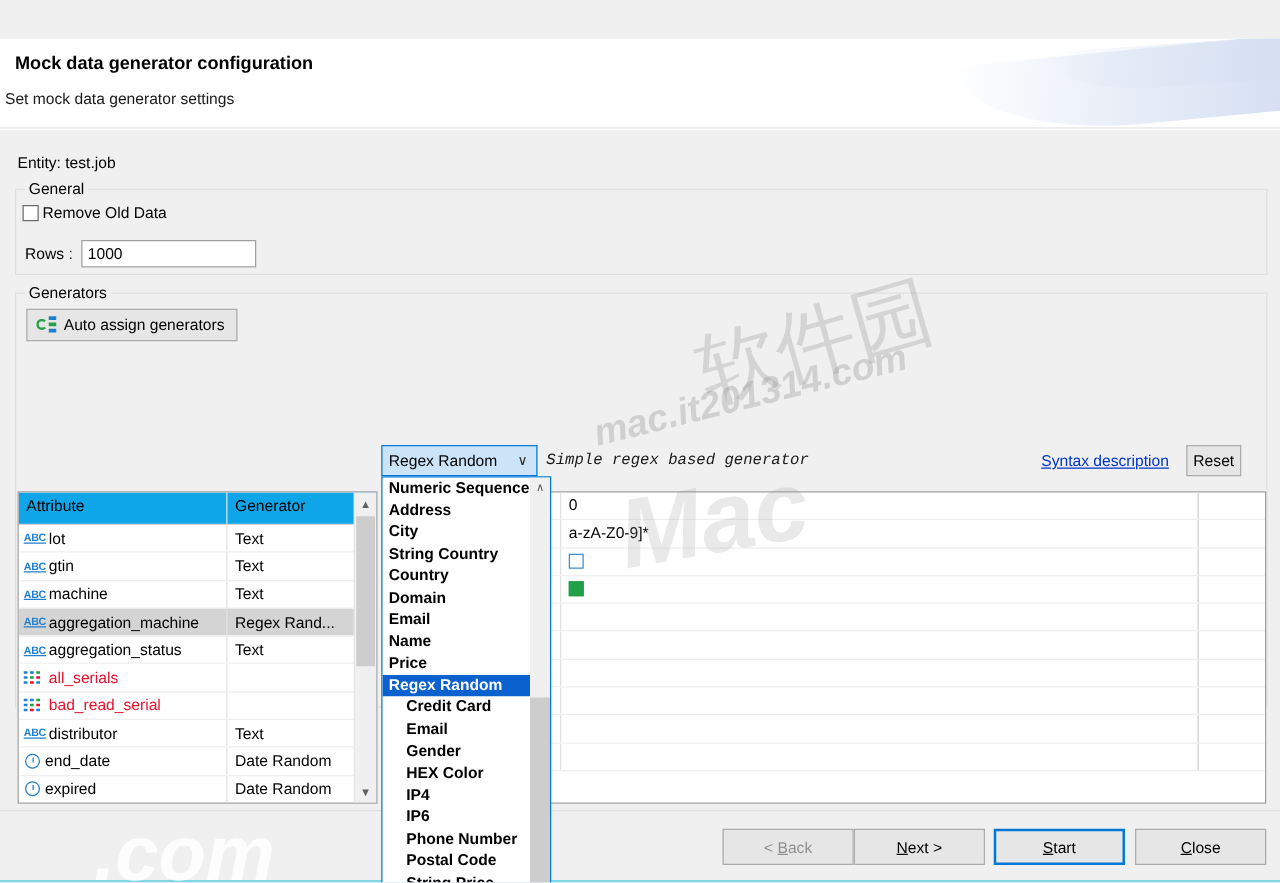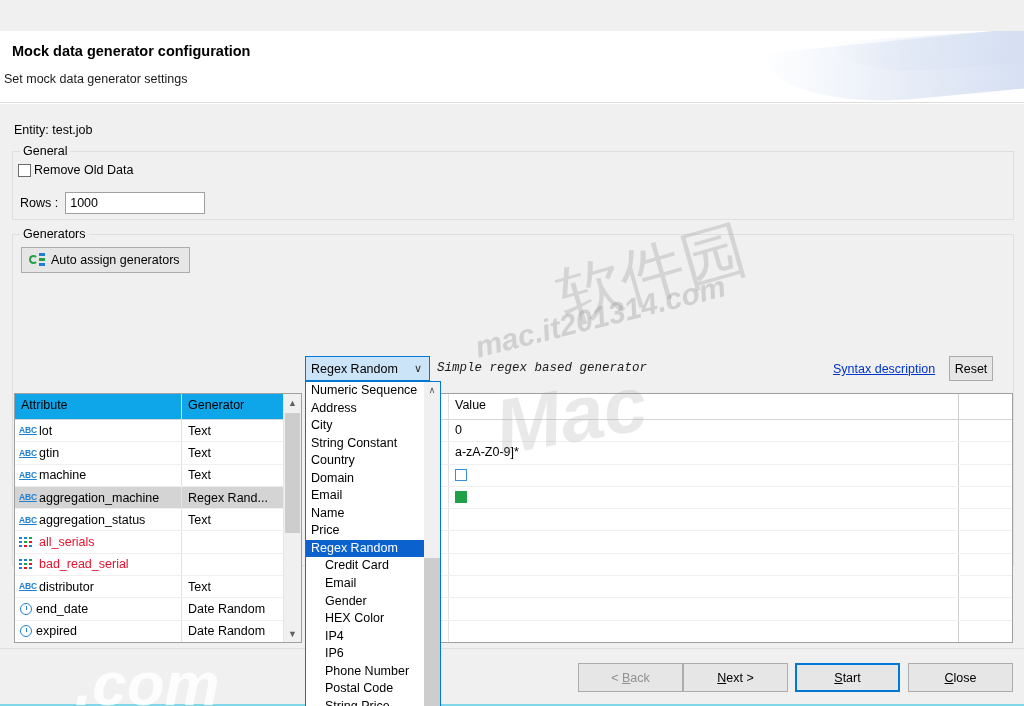--- a/index.html
+++ b/index.html
@@ -114,21 +114,21 @@
     font-size:12.5px;padding:3px 0 0 6px;white-space:nowrap;overflow:hidden;}
   .v-c2{width:510px;height:100%;border-right:1px solid #cfcfcf;box-sizing:border-box;
     font-size:12.5px;padding:3px 0 0 6px;white-space:nowrap;overflow:hidden;}
   .v-c3{flex:1;height:100%;}
   .mini-chk{display:inline-block;width:12px;height:12px;border:1px solid #3a8fd4;background:#fff;box-sizing:border-box;vertical-align:-2px;}
   .mini-chk.on{background:#21a04a;border-color:#21a04a;}
 
   
   .dropdown{position:absolute;left:305px;top:278px;width:136px;height:400px;
     border:1px solid #0078d7;background:#fff;box-sizing:border-box;z-index:60;overflow:hidden;}
-  .dd-item{height:17.55px;line-height:17.55px;font-size:12.5px;padding-left:5px;white-space:nowrap;color:#000;cursor:default;}
+  .dd-item{height:17.55px;line-height:17.55px;font-size:12.5px;padding-left:5px;white-space:nowrap;color:#000;cursor:default;font-weight:bold;}
   .dd-item.indent{padding-left:19px;}
   .dd-item.sel{background:#0b62ce;color:#fff;}
   .dd-scroll{position:absolute;right:0;top:0;width:16px;height:398px;background:#f0f0f0;}
   .dd-arrow{width:16px;height:16px;display:flex;align-items:center;justify-content:center;font-size:9px;color:#505050;}
   .dd-thumb{position:absolute;left:0;top:176px;width:16px;height:200px;background:#cdcdcd;}
 
   
   .infoline{position:absolute;left:14px;top:560px;display:flex;align-items:flex-start;}
   .info-ico{width:15px;height:15px;border:1.4px solid #1f7fd0;border-radius:50%;box-sizing:border-box;
     color:#1f7fd0;font-size:10px;font-weight:bold;text-align:center;line-height:12px;font-family:"Liberation Serif",serif;flex:none;}
@@ -304,24 +304,20 @@
           </div>
         </div>
       <div class="tbl-scroll">
         <div class="sc-arrow">▲</div>
         <div class="tbl-thumb"></div>
         <div class="sc-arrow bottom">▼</div>
       </div>
     </div>
 
     <div class="valuebox">
-      <div class="v-head">
-        <div class="vth a">Name</div>
-        <div class="vth b">Value</div>
-      </div>
       <div id="val-rows">
           <div class="v-row">
             <div class="v-c1"></div>
             <div class="v-c2">0</div>
             <div class="v-c3"></div>
           </div>
           <div class="v-row">
             <div class="v-c1"></div>
             <div class="v-c2">a-zA-Z0-9]*</div>
             <div class="v-c3"></div>
@@ -375,21 +371,21 @@
     </div>
     <div class="hint">Simple regex based generator</div>
     <div class="syntax">Syntax description</div>
     <div class="resetbtn">Reset</div>
 
     <div class="dropdown">
       <div id="dd-items">
           <div class="dd-item">Numeric Sequence</div>
           <div class="dd-item">Address</div>
           <div class="dd-item">City</div>
-          <div class="dd-item">String Constant</div>
+          <div class="dd-item">String Country</div>
           <div class="dd-item">Country</div>
           <div class="dd-item">Domain</div>
           <div class="dd-item">Email</div>
           <div class="dd-item">Name</div>
           <div class="dd-item">Price</div>
           <div class="dd-item sel">Regex Random</div>
           <div class="dd-item indent">Credit Card</div>
           <div class="dd-item indent">Email</div>
           <div class="dd-item indent">Gender</div>
           <div class="dd-item indent">HEX Color</div>

